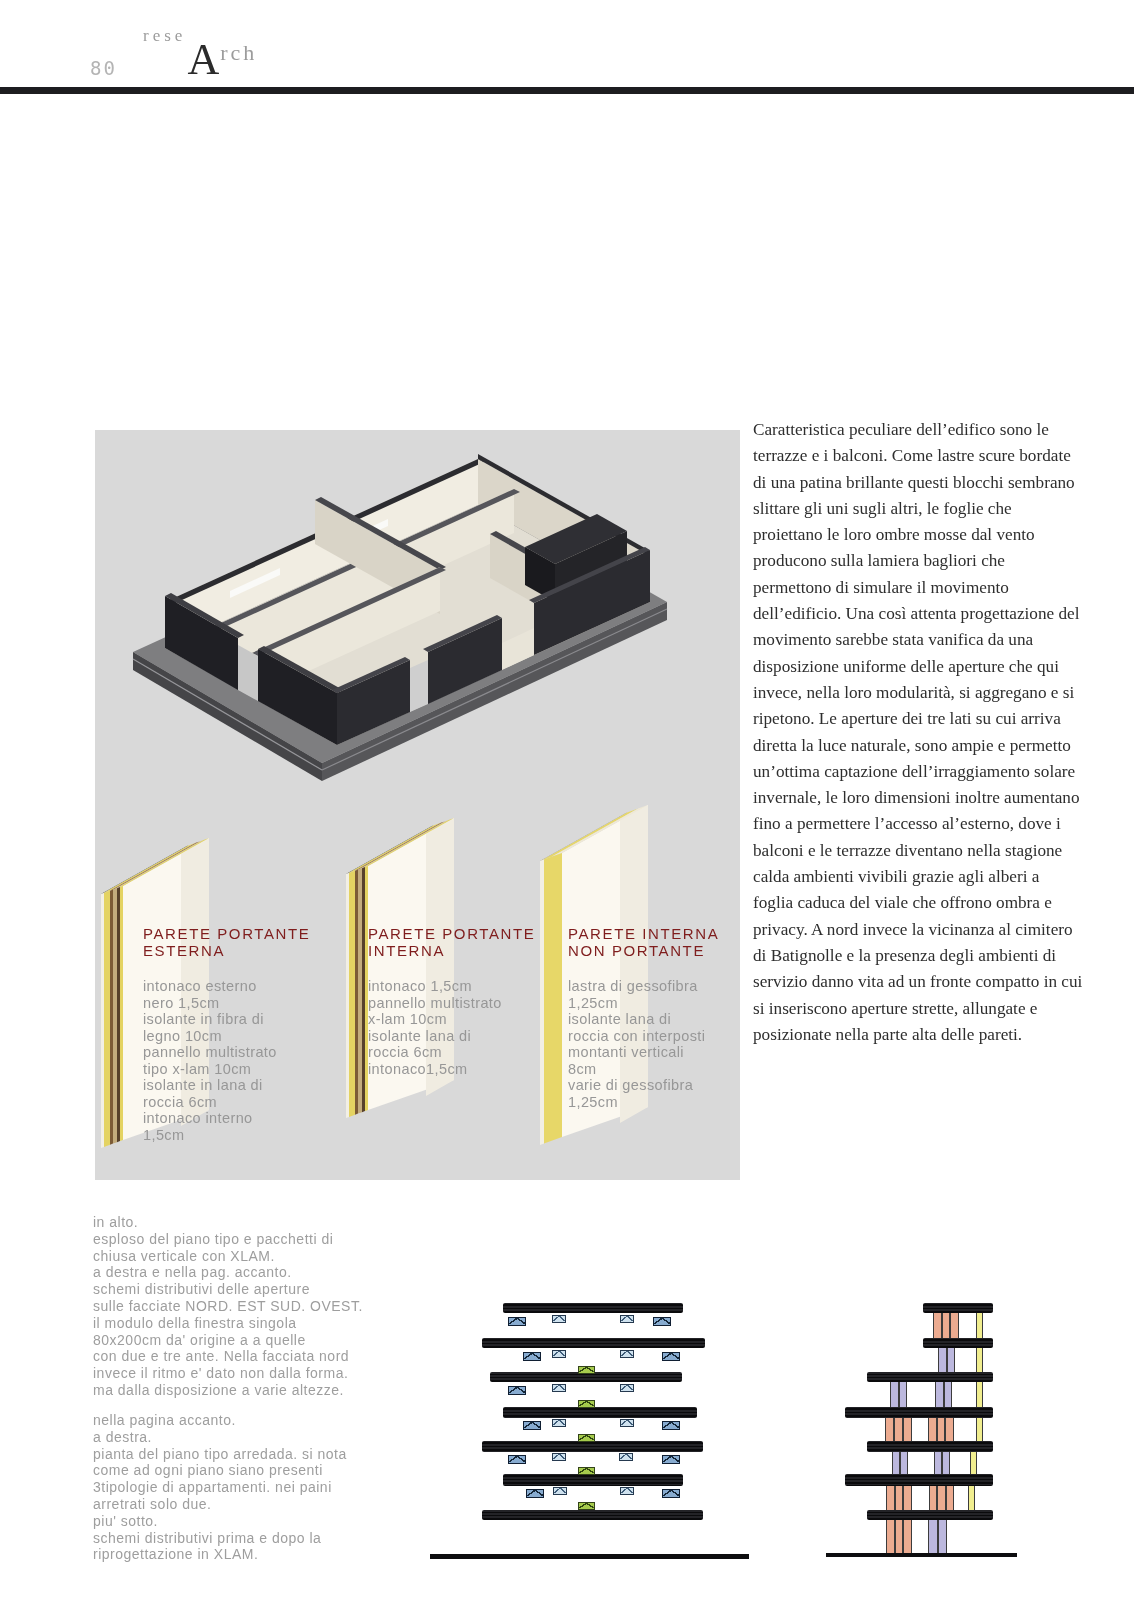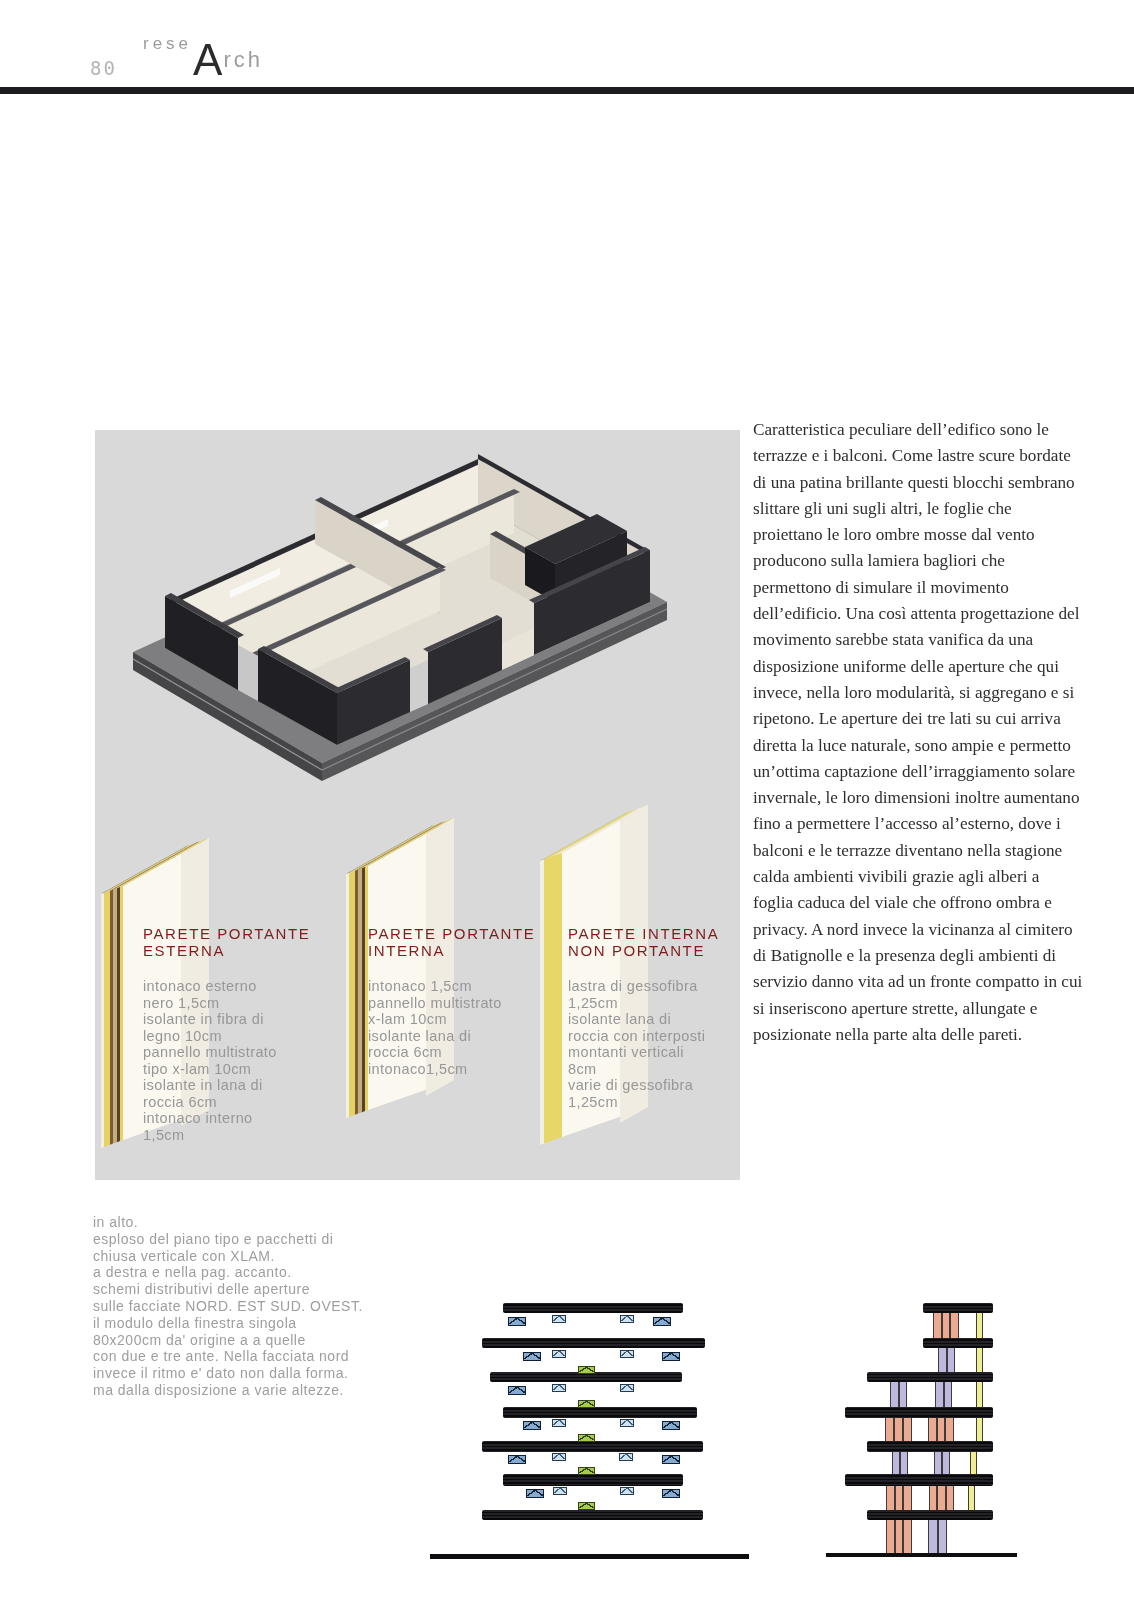--- a/index.html
+++ b/index.html
@@ -2,22 +2,22 @@
 <html><head>
 <meta charset="utf-8">
 <style>
   html,body{margin:0;padding:0;background:#ffffff;}
   .page{position:relative;width:1134px;height:1606px;background:#ffffff;overflow:hidden;
         font-family:"Liberation Sans", sans-serif;}
 
   
   .page-number{position:absolute;left:90px;top:57px;font-size:19px;color:#b4b4b4;
                letter-spacing:2px;font-family:"DejaVu Sans Mono", monospace;}
-  .logo{position:absolute;left:143px;top:42px;display:flex;align-items:center;
-        font-family:Liberation Sans, sans-serif;color:#9c9c9c;}
+  .logo{position:absolute;left:143px;top:42px;display:flex;align-items:flex-start;
+        font-family:Liberation Serif, serif;color:#9c9c9c;}
   .logo .pre{font-size:17px;letter-spacing:4px;position:relative;top:-16px;font-weight:400;}
   .logo .big{font-size:44px;line-height:36px;color:#2b2b2b;font-weight:400;margin-left:1px;}
   .logo .post{font-size:22px;letter-spacing:3px;line-height:22px;margin-left:1px;}
   .top-rule{position:absolute;left:0;top:87px;width:1134px;height:7px;background:#1d1d20;}
 
   
   .figure-panel{position:absolute;left:95px;top:430px;width:645px;height:750px;background:#d9d9d9;}
 
   
   .article{position:absolute;left:753px;top:417px;width:330px;
@@ -201,20 +201,29 @@
 esploso del piano tipo e pacchetti di
 chiusa verticale con XLAM.
 a destra e nella pag. accanto.
 schemi distributivi delle aperture
 sulle facciate NORD. EST SUD. OVEST.
 il modulo della finestra singola
 80x200cm da' origine a a quelle
 con due e tre ante. Nella facciata nord
 invece il ritmo  e' dato non dalla forma.
 ma dalla disposizione a varie altezze.</div>
+  <div class="caption" style="top:1412px;">nella pagina accanto.
+a destra.
+pianta del piano tipo arredada. si nota
+come ad ogni piano siano presenti
+3tipologie di appartamenti. nei paini
+arretrati solo due.
+piu' sotto.
+schemi distributivi prima e dopo la
+riprogettazione in XLAM.</div>
 
   <div id="diagram-layer">
       <div class="fbar" style="left: 503px; top: 1303px; width: 180px; height: 10px;"></div>
       <div class="fbar" style="left: 482px; top: 1338px; width: 223px; height: 10px;"></div>
       <div class="fbar" style="left: 490px; top: 1372px; width: 192px; height: 10px;"></div>
       <div class="fbar" style="left: 503px; top: 1407px; width: 194px; height: 11px;"></div>
       <div class="fbar" style="left: 482px; top: 1441px; width: 221px; height: 11px;"></div>
       <div class="fbar" style="left: 503px; top: 1474px; width: 180px; height: 12px;"></div>
       <div class="fbar" style="left: 482px; top: 1510px; width: 221px; height: 10px;"></div>
       <div class="win dark" style="left: 508px; top: 1317px; width: 18px; height: 9px;"></div>

